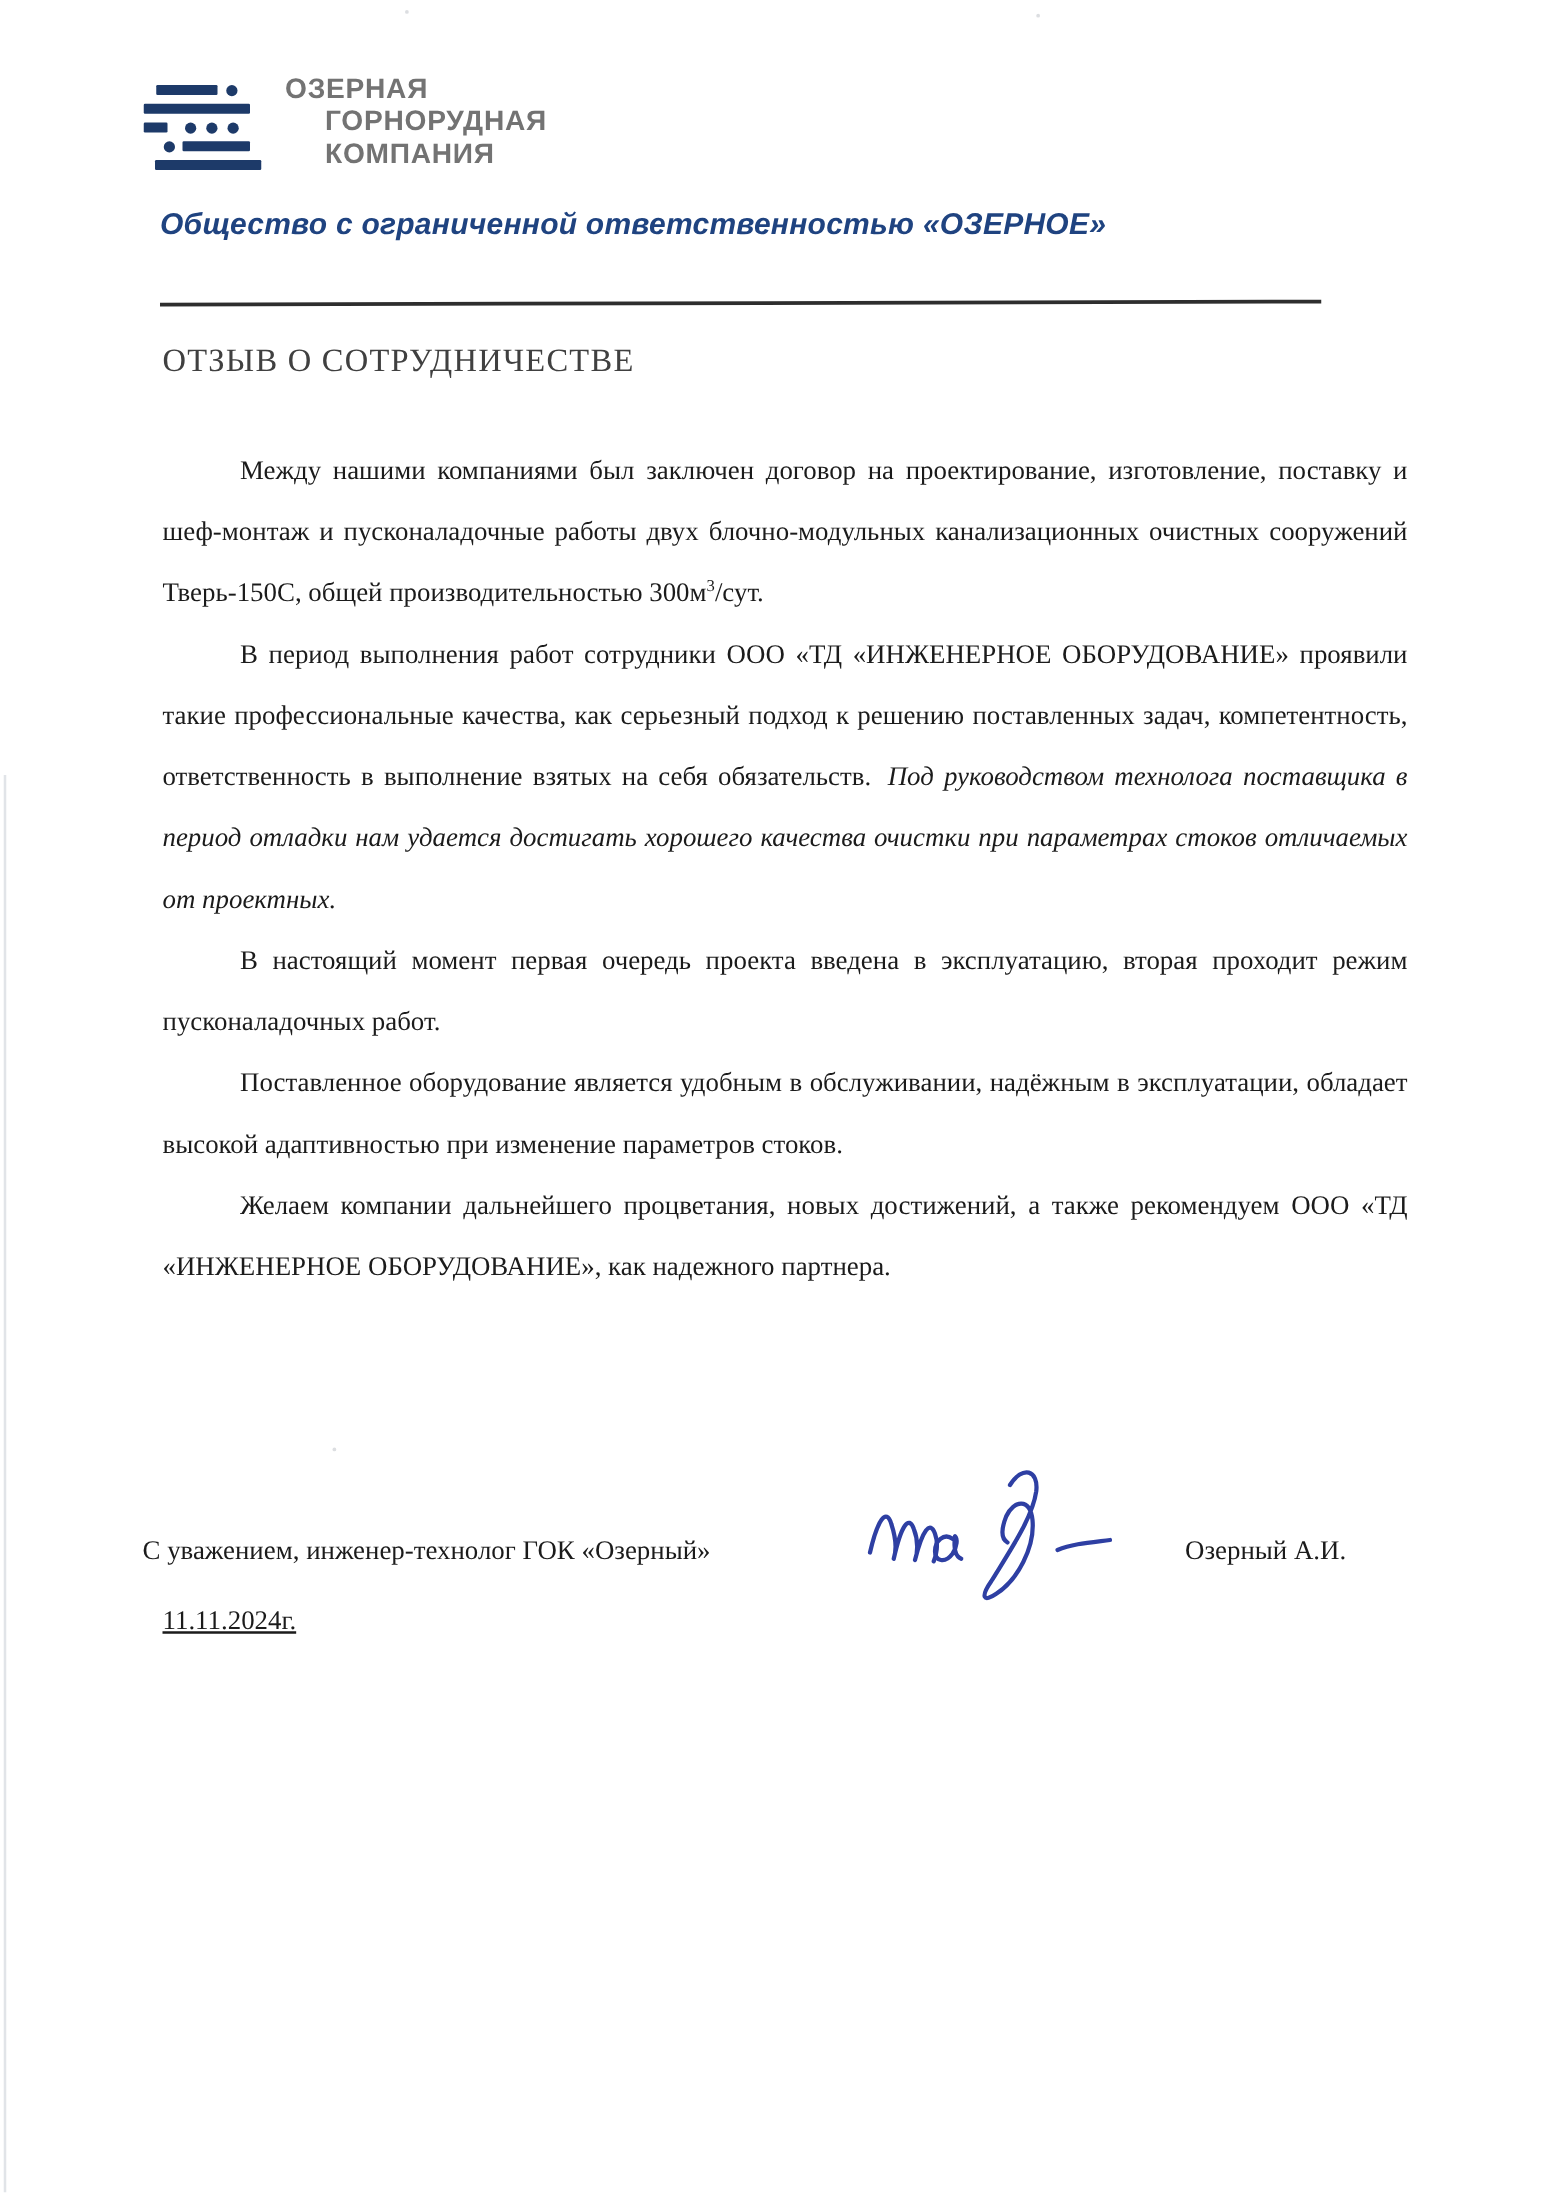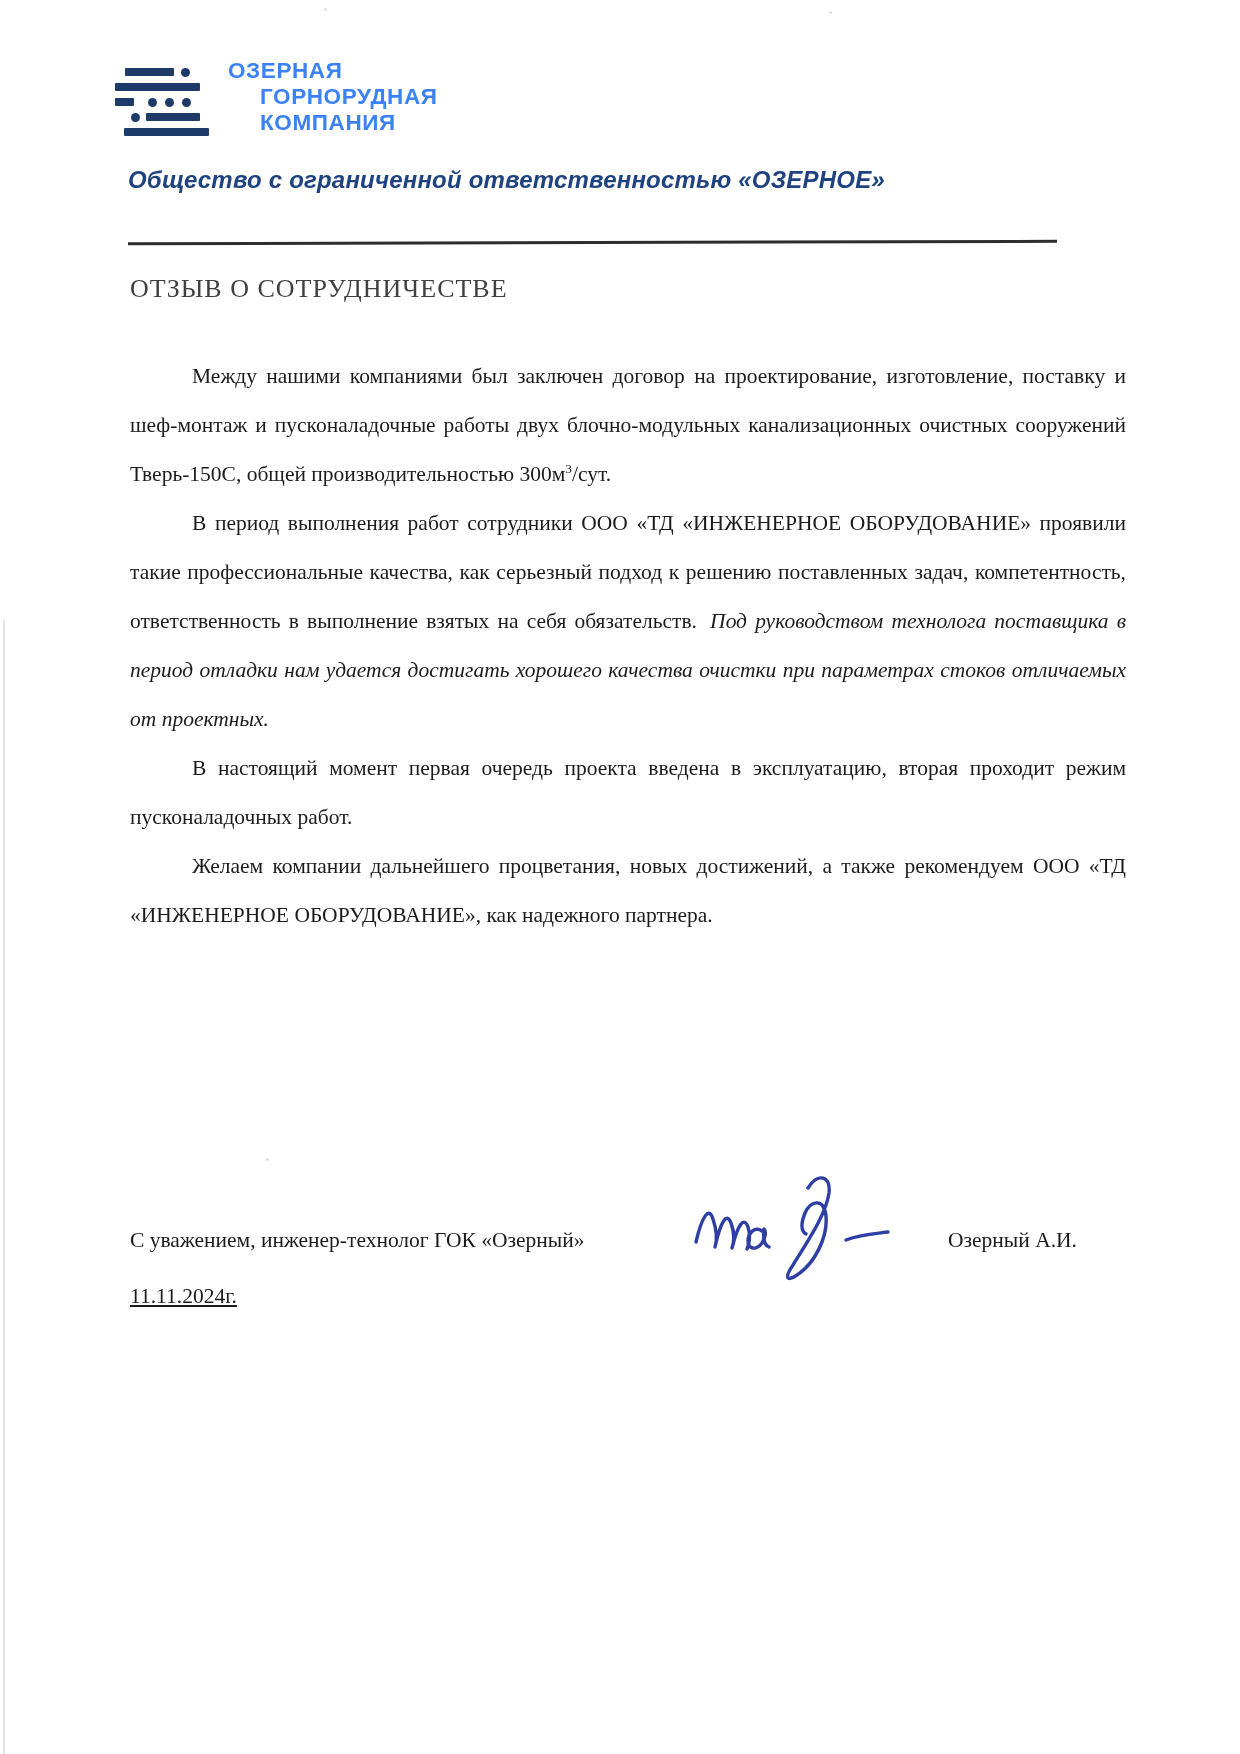--- a/index.html
+++ b/index.html
@@ -37,21 +37,21 @@
   .lm-r3b { left: 0;    top: 30px; width: 19px; }
   .lm-r3d1 { left: 33px; top: 30px; }
   .lm-r3d2 { left: 50px; top: 30px; }
   .lm-r3d3 { left: 67px; top: 30px; }
   .lm-r4d { left: 16px; top: 45px; }
   .lm-r4b { left: 31px; top: 45px; width: 54px; }
   .lm-r5b { left: 9px;  top: 60px; width: 85px; }
   .logo-text {
     margin-left: 17px;
     font-family: "Liberation Sans", sans-serif;
-    color: #3b82f6;
+    color: #737373;
     font-size: 22.5px;
     line-height: 26px;
     letter-spacing: 0.6px;
   }
   .logo-text .l1 { font-weight: 800; }
   .logo-text .l2, .logo-text .l3 { font-weight: 600; margin-left: 32px; }
 
   
   .letterhead-title {
     position: absolute;
@@ -92,21 +92,21 @@
     width: 996px;
     font-size: 21.5px;
     line-height: 49px;
     text-align: justify;
   }
   .body-text p { margin: 0; text-indent: 62px; }
   .body-text sup { font-size: 0.62em; line-height: 0; }
   .body-text em { margin-left: 5px; }
 
   
-  .closing  { position: absolute; left: 130px; top: 1228px; font-size: 21.5px; }
+  .closing  { position: absolute; left: 114px; top: 1228px; font-size: 21.5px; }
   .sig-name { position: absolute; left: 948px; top: 1228px; font-size: 21.5px; }
   .sig-date { position: absolute; left: 130px; top: 1284px; font-size: 21.5px; text-decoration: underline; }
   .signature-svg {
     position: absolute;
     left: 688px;
     top: 1168px;
     width: 218px;
     height: 114px;
   }
 
@@ -153,20 +153,21 @@
   <div class="letterhead-title">Общество с ограниченной ответственностью «ОЗЕРНОЕ»</div>
   <div class="head-rule"></div>
 
   <div class="doc-heading">ОТЗЫВ О СОТРУДНИЧЕСТВЕ</div>
 
   <div class="body-text">
     <p><span>Между нашими компаниями был заключен договор на проектирование, изготовление, поставку и шеф-монтаж и пусконаладочные работы двух блочно-модульных канализационных очистных сооружений Тверь-150С, общей производительностью 300м</span><sup>3</sup><span>/сут.</span></p>
     <p><span>В период выполнения работ сотрудники ООО «ТД «ИНЖЕНЕРНОЕ ОБОРУДОВАНИЕ» проявили такие профессиональные качества, как серьезный подход к решению поставленных задач, компетентность, ответственность в выполнение взятых на себя обязательств.</span>
       <em>Под руководством технолога поставщика в период отладки нам удается достигать хорошего качества очистки при параметрах стоков отличаемых от проектных.</em></p>
     <p>В настоящий момент первая очередь проекта введена в эксплуатацию, вторая проходит режим пусконаладочных работ.</p>
+    <p>Поставленное оборудование является удобным в обслуживании, надёжным в эксплуатации, обладает высокой адаптивностью при изменение параметров стоков.</p>
     <p>Желаем компании дальнейшего процветания, новых достижений, а также рекомендуем ООО «ТД «ИНЖЕНЕРНОЕ ОБОРУДОВАНИЕ», как надежного партнера.</p>
   </div>
 
   <div class="closing">С уважением, инженер-технолог ГОК «Озерный»</div>
 
   <svg class="signature-svg" viewBox="0 0 218 114" fill="none" stroke="#2e3fa3" stroke-width="3.4" stroke-linecap="round" stroke-linejoin="round">
     <path d="M 8 74 C 14 48 21 38 25 51 C 29 63 29 73 27 79 C 33 52 39 44 43 55 C 47 65 46 75 44 80 C 50 56 56 48 60 59 C 63 67 61 77 59 81"></path>
     <path d="M 74 63 C 67 58 60 65 60 73 C 60 81 68 83 74 75 C 78 69 78 63 76 61 C 75 69 76 77 81 79"></path>
     <path d="M 120 20 C 130 4 143 8 141 25 C 138 46 121 71 105 97 C 96 110 99 114 109 107 C 126 96 140 70 138 48 C 136 30 123 32 117 45 C 113 55 113 63 118 66"></path>
     <path d="M 158 72 C 170 67 184 66 200 64"></path>

